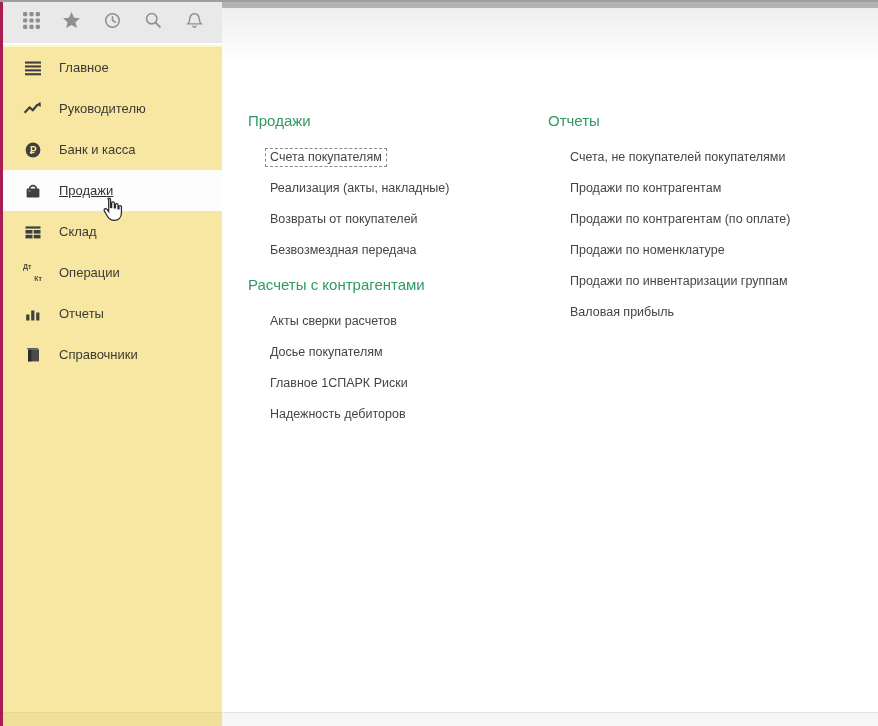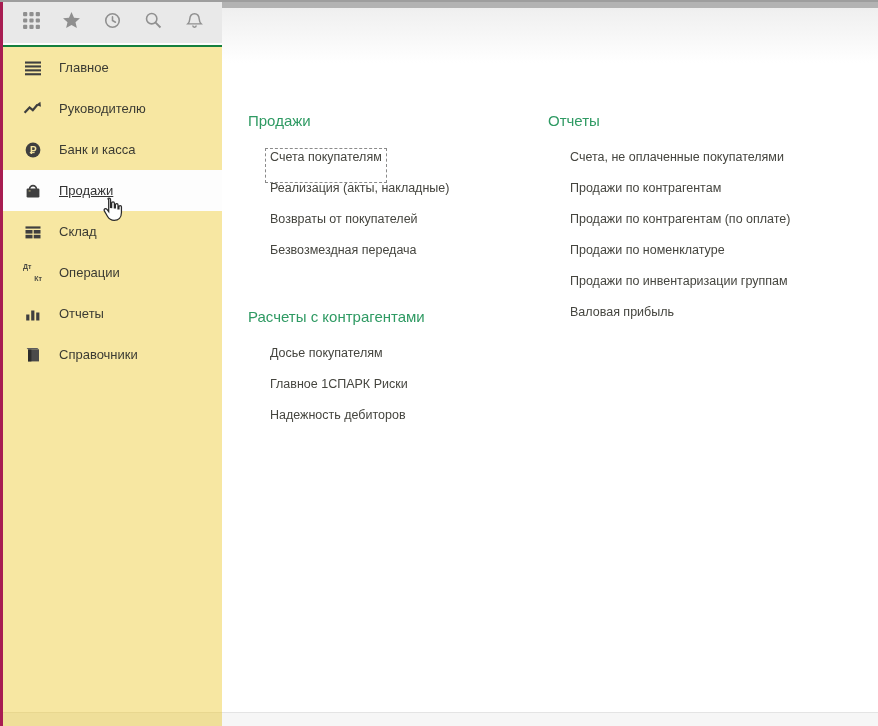--- a/index.html
+++ b/index.html
@@ -1,18 +1,18 @@
 <!DOCTYPE html>
 <html><head>
 <meta charset="utf-8">
 <style>
   html,body{margin:0;padding:0;background:#d8d8d8;}
   .screen{
     position:relative;width:878px;height:726px;overflow:hidden;
-    background:#15803d;font-family:"Liberation Sans","DejaVu Sans",sans-serif;
+    background:#fef9c3;font-family:"Liberation Sans","DejaVu Sans",sans-serif;
     border-top:2px solid #9e9e9e;box-sizing:border-box;
   }
   
   .left-edge{position:absolute;left:0;top:0;width:3px;height:726px;background:#a81d52;}
 
   
   .toolbar{
     position:absolute;left:3px;top:0;width:219px;height:43px;
     background:#e9e9e9;border-bottom:2px solid #fdfdfd;
     display:flex;align-items:center;justify-content:space-between;
@@ -43,28 +43,28 @@
   .main{
     position:absolute;left:222px;top:6px;width:656px;height:704px;
     background:linear-gradient(#efefef, #ffffff 55px);
   }
   .main-bottom{position:absolute;left:222px;top:710px;width:656px;height:16px;background:#f6f6f6;border-top:1px solid #e4e4e4;}
 
   .col{position:absolute;top:104px;}
   .col1{left:26px;width:290px;}
   .col2{left:326px;width:320px;}
   .section-title{color:#2f9a63;font-size:15px;margin:0 0 13px 0;font-weight:normal;cursor:default;}
-  .section-title.second{margin-top:42px;}
+  .section-title.second{margin-top:10px;}
   .link-list{margin:0 0 6px 0;}
   .cmd-link{
     display:block;color:#45453f;font-size:12.5px;line-height:31px;
     padding-left:22px;white-space:nowrap;cursor:pointer;text-decoration:none;
   }
   .cmd-link .focus-box{
-    border:1px dashed #8a8a8a;padding:1px 4px 18px 4px;margin-left:-5px;
+    border:1px dashed #8a8a8a;padding:1px 4px 2px 4px;margin-left:-5px;
   }
 
   
   .cursor{position:absolute;left:97px;top:193px;width:30px;height:30px;pointer-events:none;z-index:50;}
 </style>
 </head>
 <body>
 
 <div class="screen">
   <div class="left-edge"></div>
@@ -218,30 +218,31 @@
       <h2 class="section-title">Продажи</h2>
       <div class="link-list">
         <a class="cmd-link"><span class="focus-box">Счета покупателям</span></a>
         <a class="cmd-link">Реализация (акты, накладные)</a>
         <a class="cmd-link">Возвраты от покупателей</a>
         <a class="cmd-link">Безвозмездная передача</a>
       </div>
 
       <h2 class="section-title second">Расчеты с контрагентами</h2>
       <div class="link-list">
+        <a class="cmd-link">Акты сверки расчетов</a>
         <a class="cmd-link">Досье покупателям</a>
         <a class="cmd-link">Главное 1СПАРК Риски</a>
         <a class="cmd-link">Надежность дебиторов</a>
       </div>
     </div>
 
     <div class="col col2">
       <h2 class="section-title">Отчеты</h2>
       <div class="link-list">
-        <a class="cmd-link">Счета, не оплаченные покупателями</a>
+        <a class="cmd-link">Счета, не покупателей покупателями</a>
         <a class="cmd-link">Продажи по контрагентам</a>
         <a class="cmd-link">Продажи по контрагентам (по оплате)</a>
         <a class="cmd-link">Продажи по номенклатуре</a>
         <a class="cmd-link">Продажи по инвентаризации группам</a>
         <a class="cmd-link">Валовая прибыль</a>
       </div>
     </div>
   </div>
   <div class="main-bottom"></div>
 

